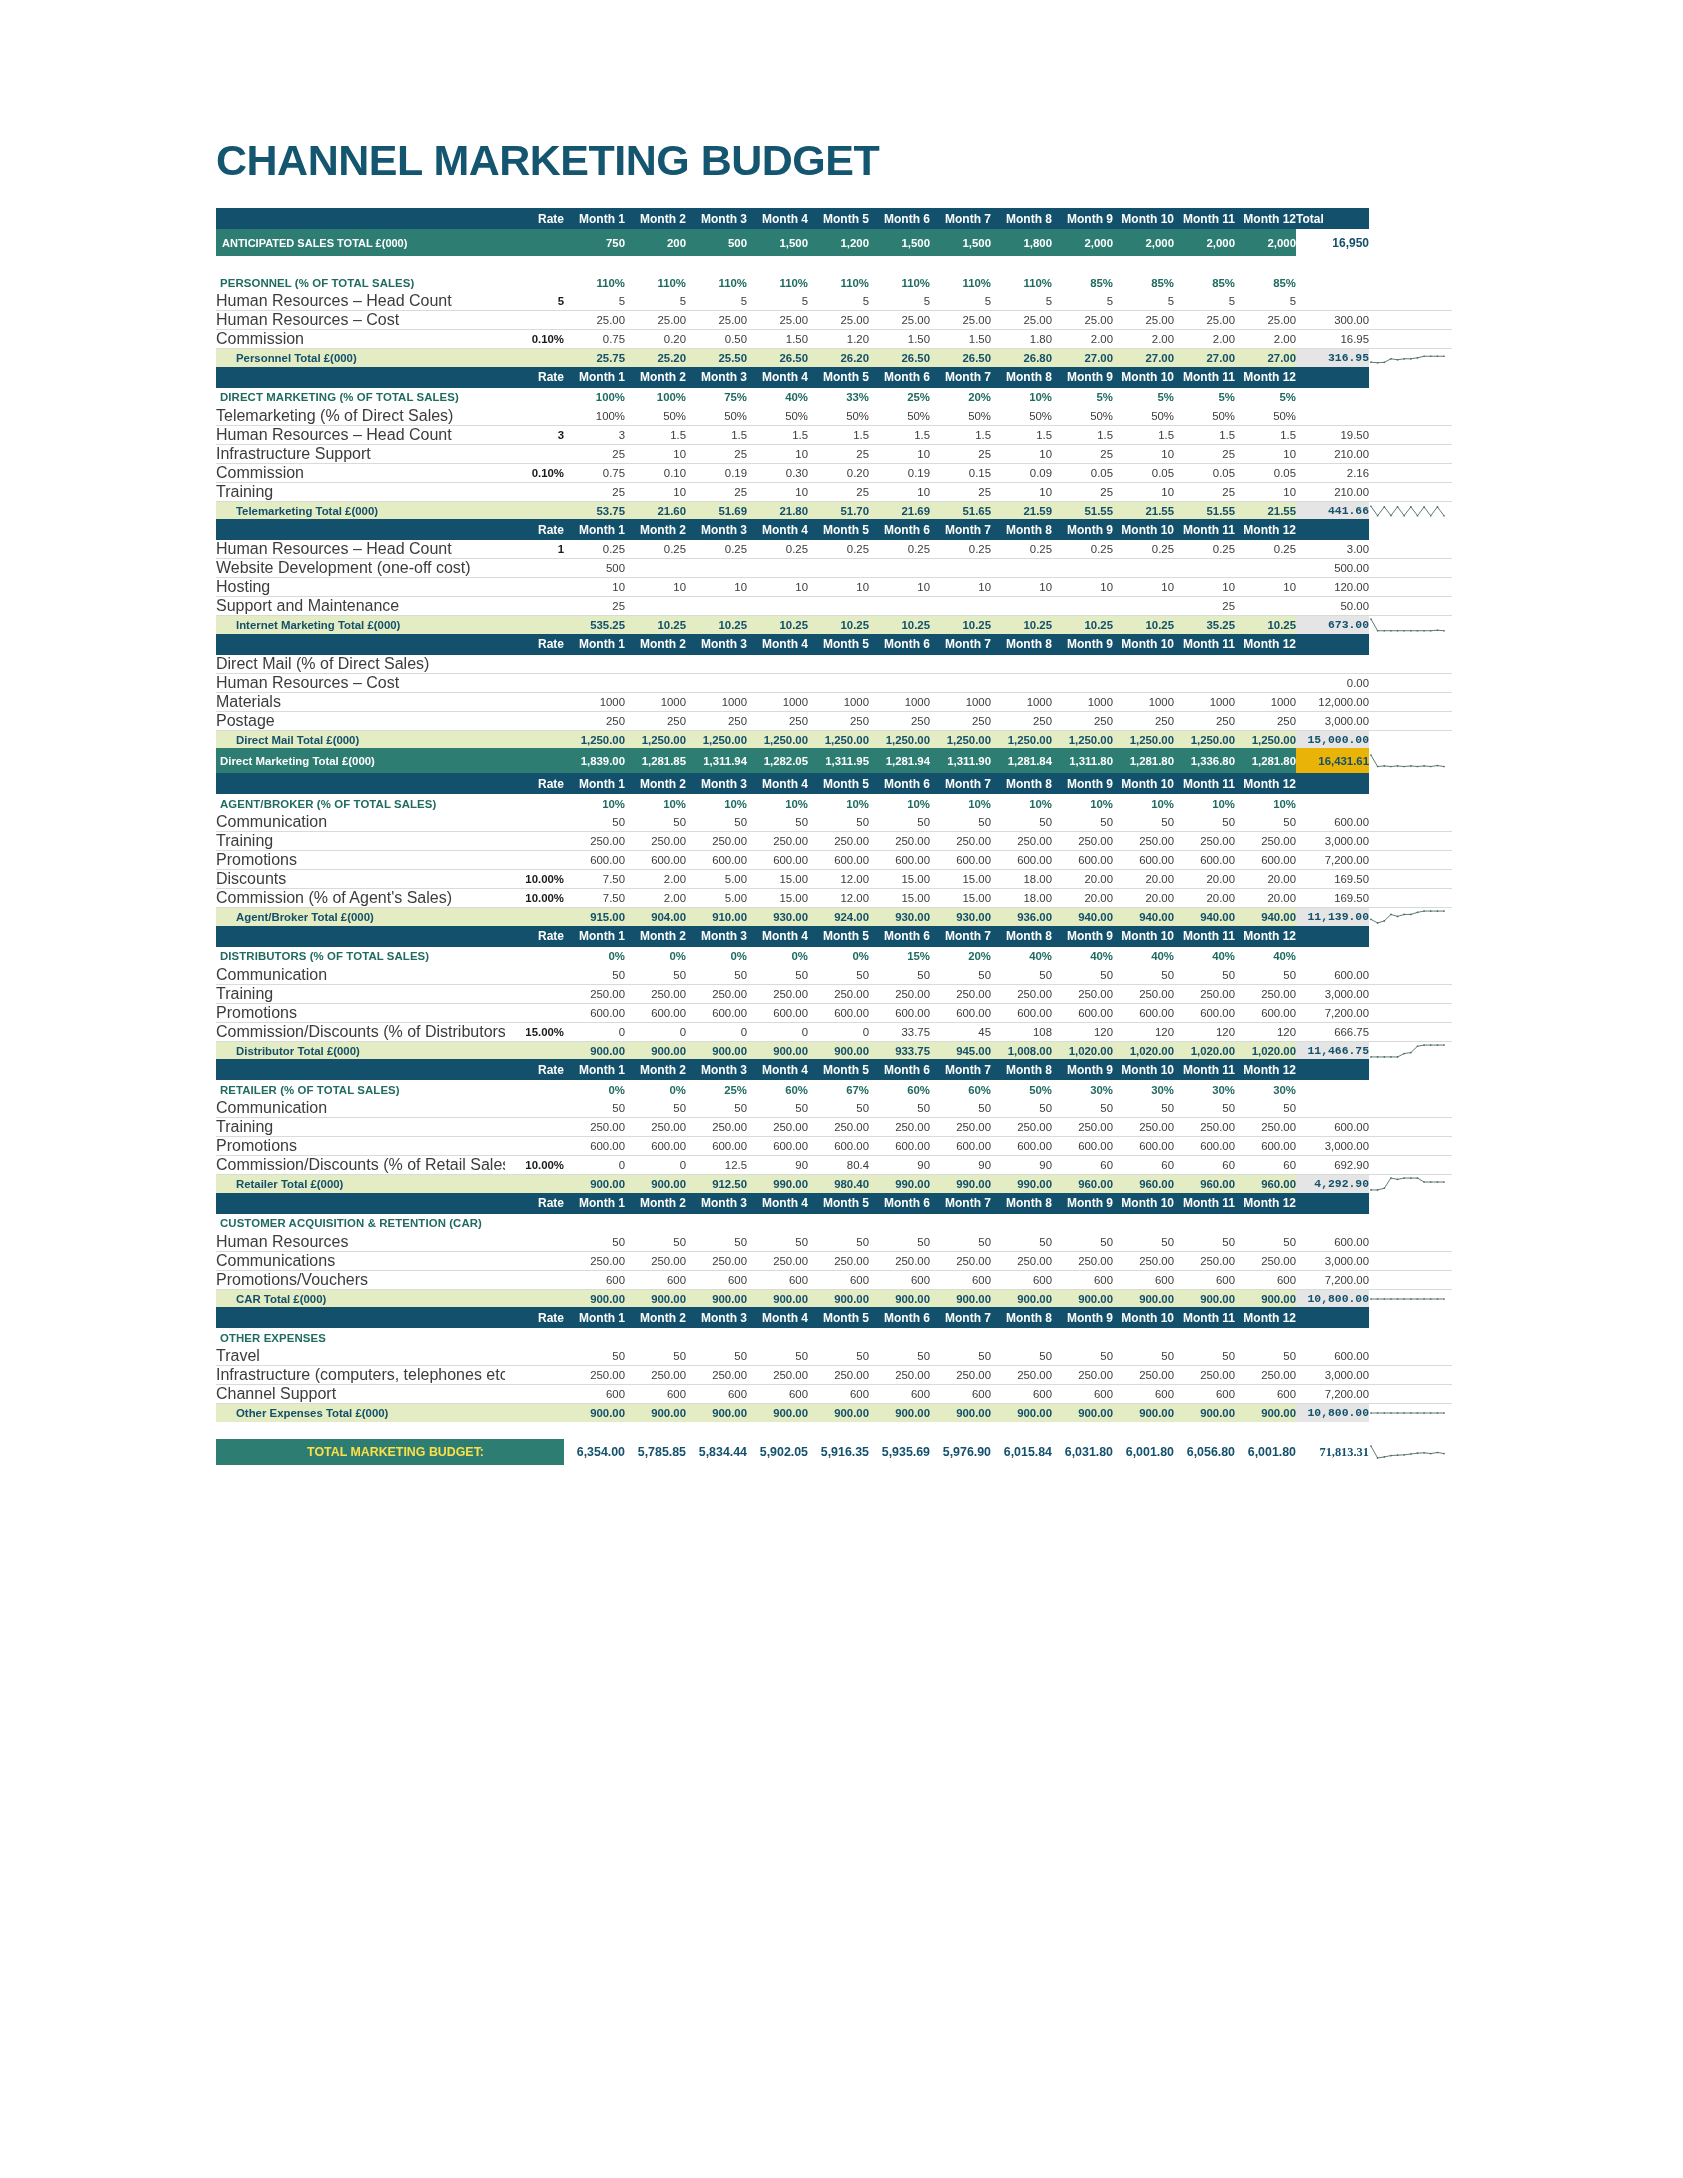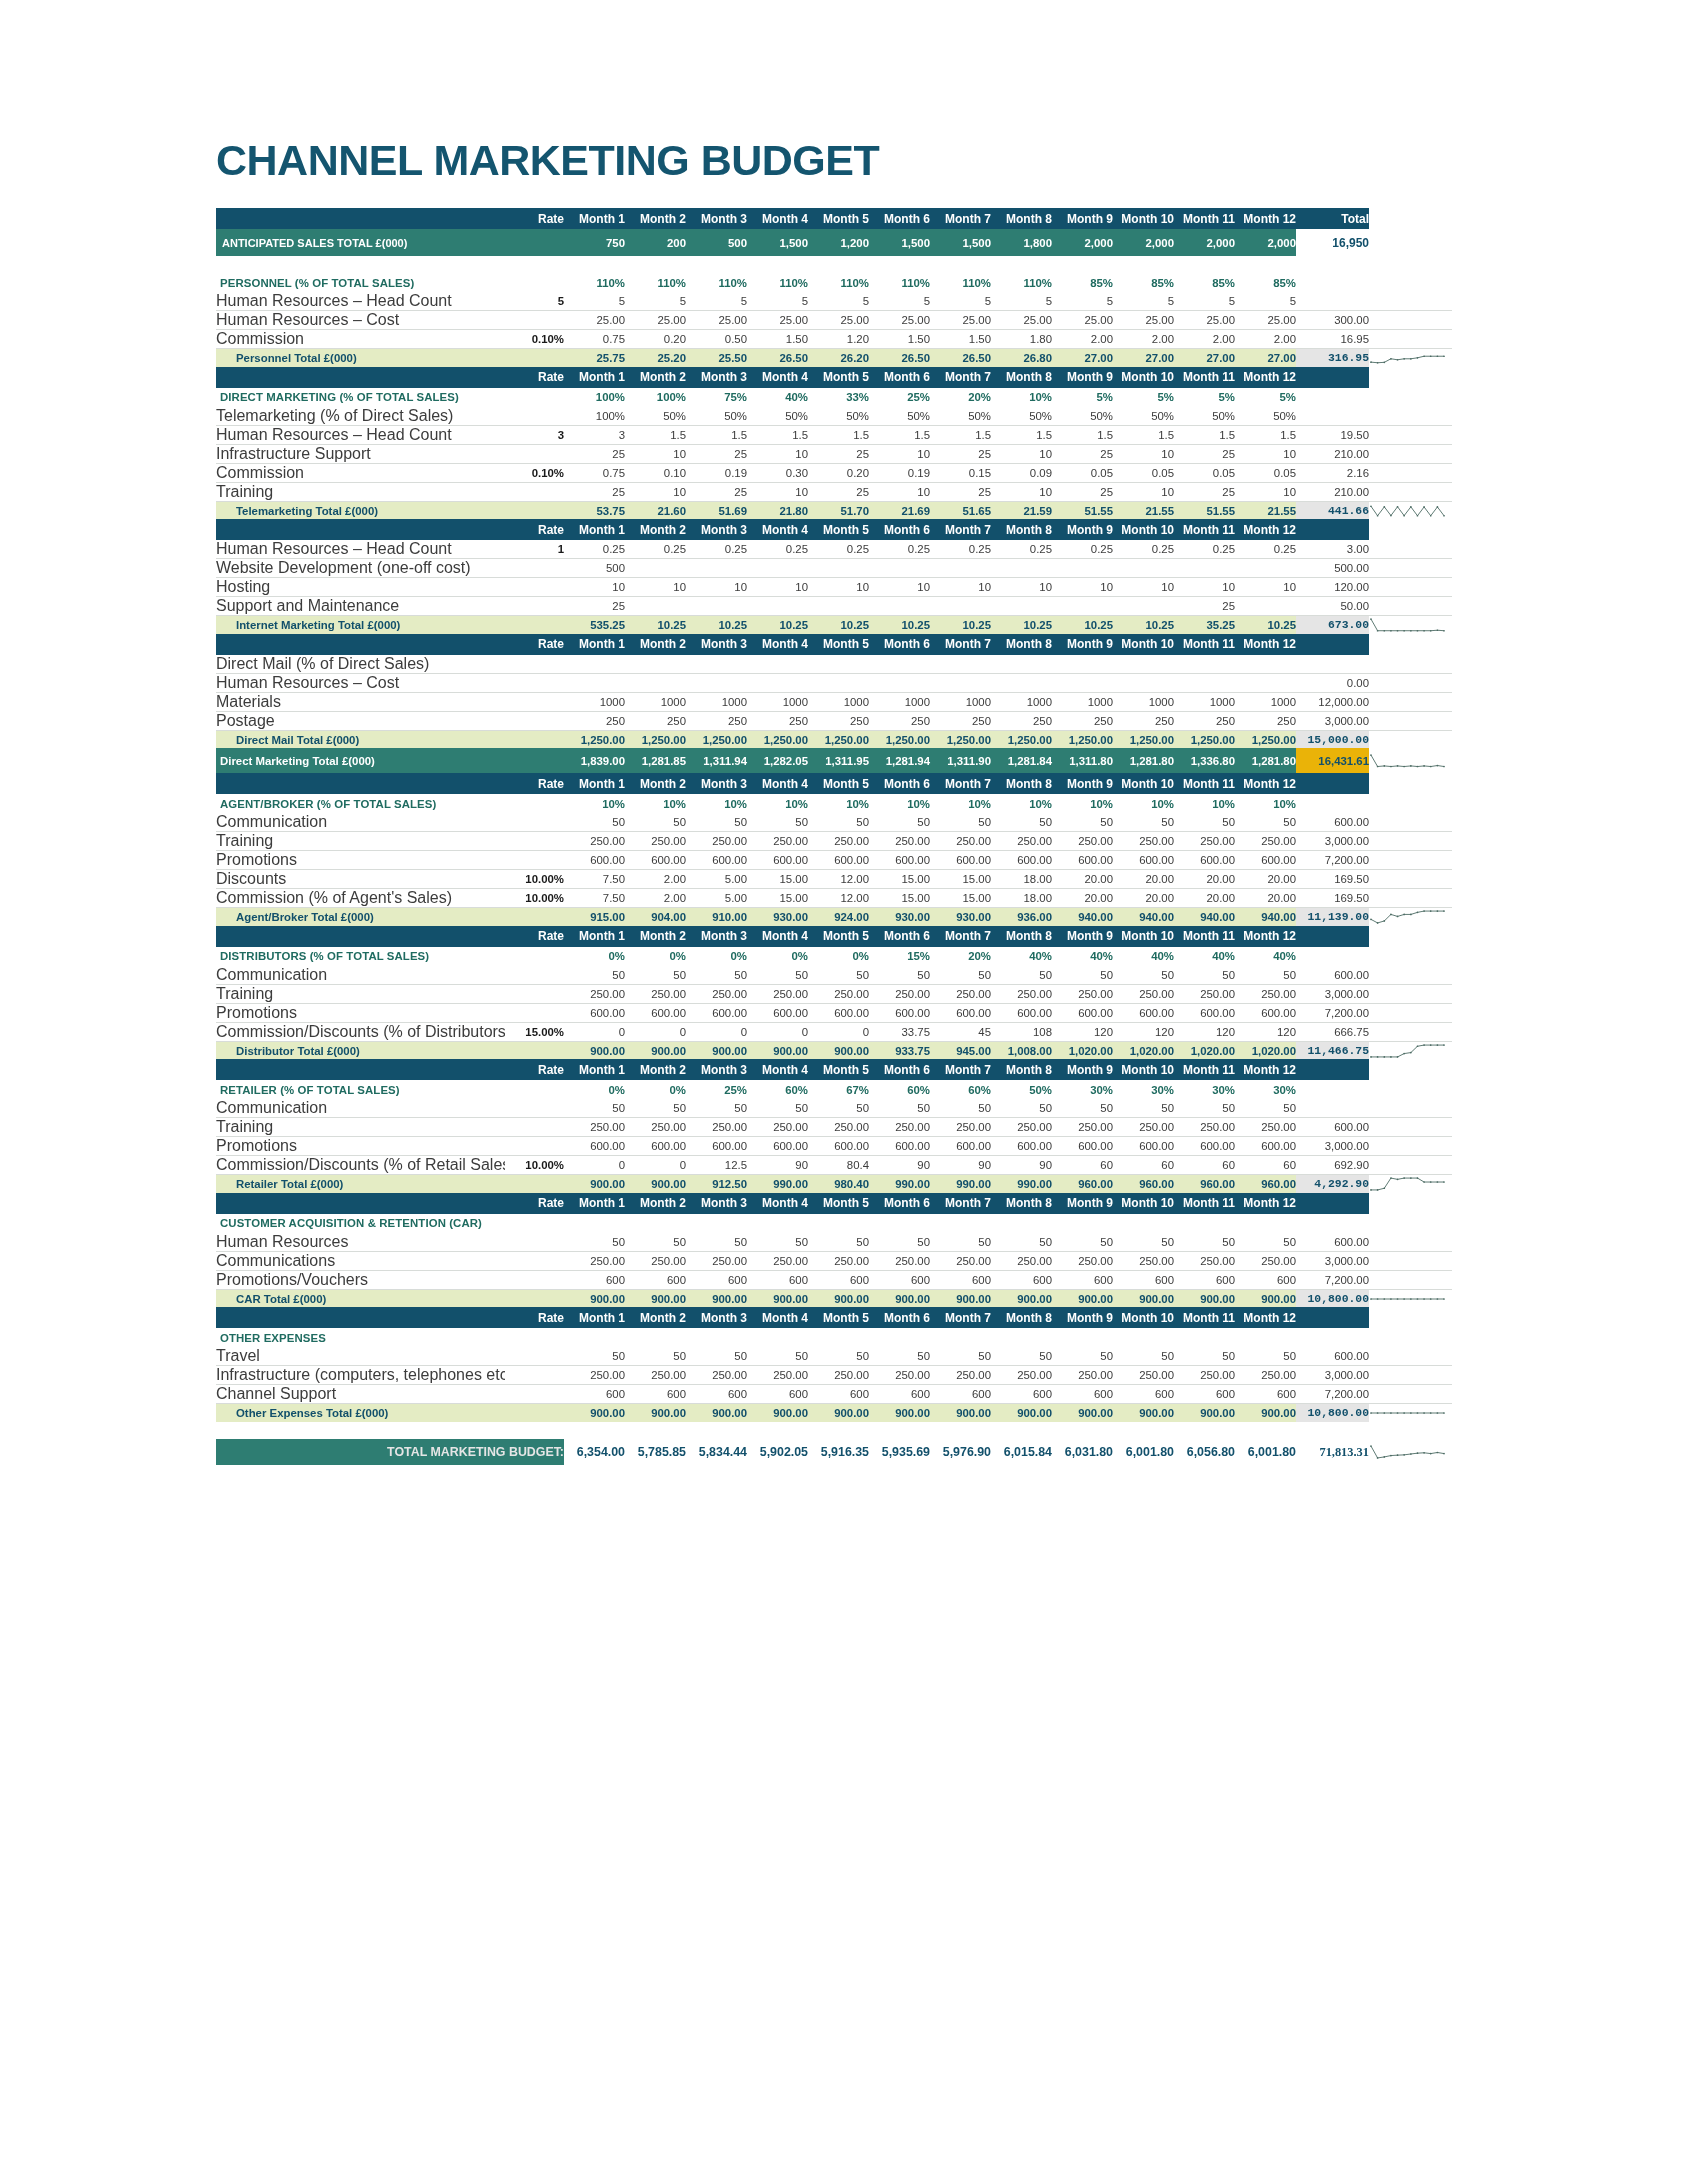--- a/index.html
+++ b/index.html
@@ -49,21 +49,21 @@
   .rate {
     font-size:11.4px; color:#1a1a1a; text-align:right; padding-right:7px;
     font-weight:bold; white-space:nowrap;
   }
 
   
   .hdr td { background:#12506b; color:#ffffff; font-size:12px; font-weight:bold;
             text-align:right; padding-right:7px; height:21px; }
   .hdr td.blank { background:#12506b; }
   .hdr td.spark-col { background:#ffffff; }
-  .hdr td.total-h { background:#12506b; text-align:right; padding-right:0; }
+  .hdr td.total-h { background:#12506b; text-align:left; padding-right:8px; }
 
   
   .sales td { background:#2e7d72; color:#ffffff; font-size:11.4px; font-weight:bold;
               text-align:right; padding-right:7px; height:27px; }
   .sales td.lbl { text-align:left; padding-left:6px; font-size:11px; }
   .sales td.spark-col { background:#ffffff; }
   .sales td.total-v { background:#ffffff; color:#12506b; font-weight:bold; font-size:12px; }
 
   
   .sect td { font-size:11.4px; font-weight:bold; color:#1f6b60;
@@ -88,22 +88,22 @@
              text-align:right; padding-right:7px; height:25px; }
   .gtot td.lbl { text-align:left; padding-left:4px; }
   .gtot td.spark-col { background:#ffffff; }
   .gtot td.total-v { background:#eab308; color:#12506b; }
 
   .spacer td { height:13px; background:#ffffff; border:none; }
 
   
   .grand td { height:26px; vertical-align:middle; }
   .grand td.gband {
-    background:#2e7d72; color:#e5e5e5; font-weight:bold; font-size:12.4px;
-    text-align:right; padding-left:11px;
+    background:#2e7d72; color:#fde047; font-weight:bold; font-size:12.4px;
+    text-align:center; padding-left:11px;
   }
   .grand td.num { color:#12506b; font-weight:bold; font-size:12.4px; }
   .grand td.total-v { color:#12506b; font-weight:bold; font-size:12.4px;font-family:Liberation Serif, serif; }
 
   .spark-col { background:#ffffff; }
   .spark-col svg { display:block; }
   .total-v { font-size:11.4px; color:#3c3c3c; text-align:right; padding-right:8px; }
   .total-b { font-weight:bold; color:#12506b; font-size:12px; }
 </style>
 </head>

